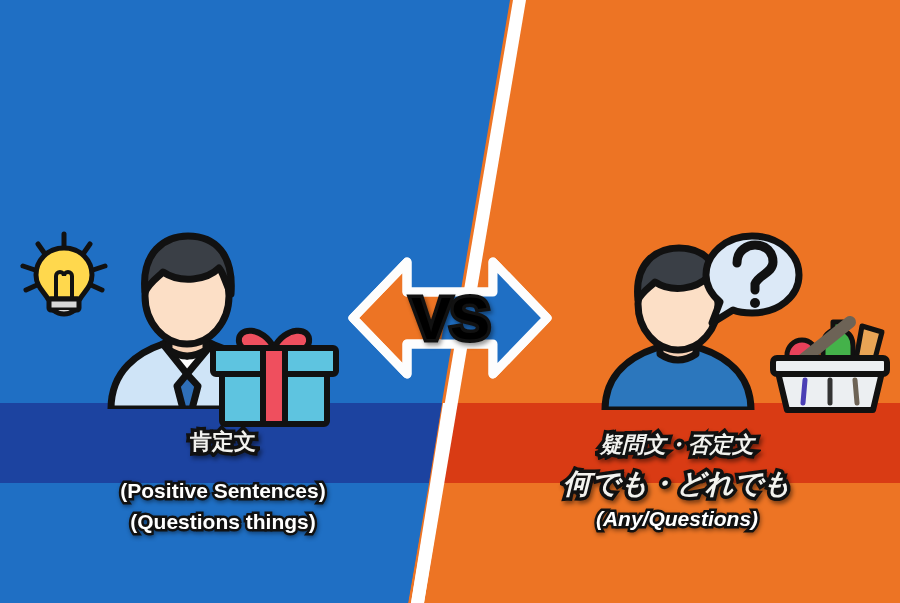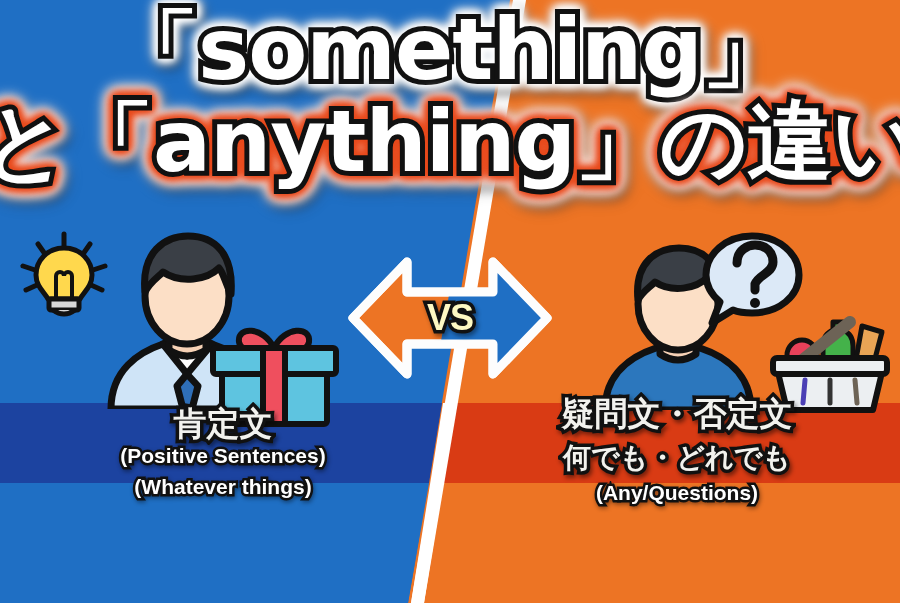--- a/index.html
+++ b/index.html
@@ -64,45 +64,45 @@
   #gift{left:207px;top:318px;}
   #person-right{left:590px;top:240px;}
   #bubble{left:700px;top:230px;}
   #basket{left:770px;top:300px;}
 
   
   #vs{position:absolute;left:345px;top:248px;width:210px;height:140px;z-index:45;}
   #vs .vslabel{
     position:absolute;left:0;top:0;width:210px;height:140px;
     display:flex;align-items:center;justify-content:center;
-    font-size:36px;font-weight:bold;color:#fef9c3;
+    font-size:60px;font-weight:bold;color:#000000;
     font-family:"Liberation Sans","DejaVu Sans",sans-serif;
     -webkit-text-stroke:7px #111;paint-order:stroke fill;
     letter-spacing:-1px;
     filter:drop-shadow(2px 3px 2px rgba(0,0,0,.4));
   }
 
   
   .labels{position:absolute;z-index:50;width:430px;text-align:center;pointer-events:none;}
   #labels-left{left:8px;top:403px;}
-  #labels-right{left:462px;top:393px;}
+  #labels-right{left:462px;top:406px;font-style:italic;}
   .jp{
     font-family:"DejaVu Sans","Liberation Sans",sans-serif;
     font-weight:bold;color:#f2f2ee;white-space:nowrap;line-height:1;
     -webkit-text-stroke:7px #111;paint-order:stroke fill;
     filter:drop-shadow(2px 3px 2px rgba(0,0,0,.45));
   }
   .en{
     font-family:"Liberation Sans","DejaVu Sans",sans-serif;
     font-weight:bold;color:#fff;white-space:nowrap;line-height:1;
     -webkit-text-stroke:5px #111;paint-order:stroke fill;
     filter:drop-shadow(1px 2px 2px rgba(0,0,0,.4));
   }
-  .jp-a{font-size:33px;margin-top:4px;}
-  .en-a{font-size:21px;margin-top:5px;}
+  .jp-a{font-size:22px;margin-top:28px;}
+  .en-a{font-size:21px;margin-top:27px;}
   .jp-b{font-size:40px;margin-top:14px;}
   .en-b{font-size:21px;margin-top:10px;}
   .jp-b-r{font-size:28px;}
 </style>
 </head>
 <body>
 
 <div id="stage">
 
   <div class="half half-left"></div>
@@ -216,29 +216,25 @@
       </defs>
       <path d="M8 70 L62 14 L62 44 L148 44 L148 14 L202 70 L148 126 L148 96 L62 96 L62 126 Z" fill="#ed7424" stroke="#fdfdfd" stroke-width="9" stroke-linejoin="round"></path>
       <g clip-path="url(#arrowclip)">
         <polygon points="112,0 210,0 210,140 88,140" fill="#1f6fc4"></polygon>
       </g>
       <path d="M8 70 L62 14 L62 44 L148 44 L148 14 L202 70 L148 126 L148 96 L62 96 L62 126 Z" fill="none" stroke="#fdfdfd" stroke-width="9" stroke-linejoin="round"></path>
     </svg>
     <div class="vslabel">VS</div>
   </div>
 
-  <div id="title">
-    <div class="tl tl1">「something」</div>
-    <div class="tl tl2">と「anything」の違い</div>
-  </div>
 
   <div class="labels" id="labels-left">
     <div class="jp jp-a">肯定文</div>
     <div class="en en-a">(Positive Sentences)</div>
-    <div class="en en-b">(Whatever things)</div>
+    <div class="en en-b">(Questions things)</div>
   </div>
 
   <div class="labels" id="labels-right">
     <div class="jp jp-a">疑問文・否定文</div>
     <div class="jp jp-b jp-b-r">何でも・どれでも</div>
     <div class="en en-b">(Any/Questions)</div>
   </div>
 
 </div>
 

